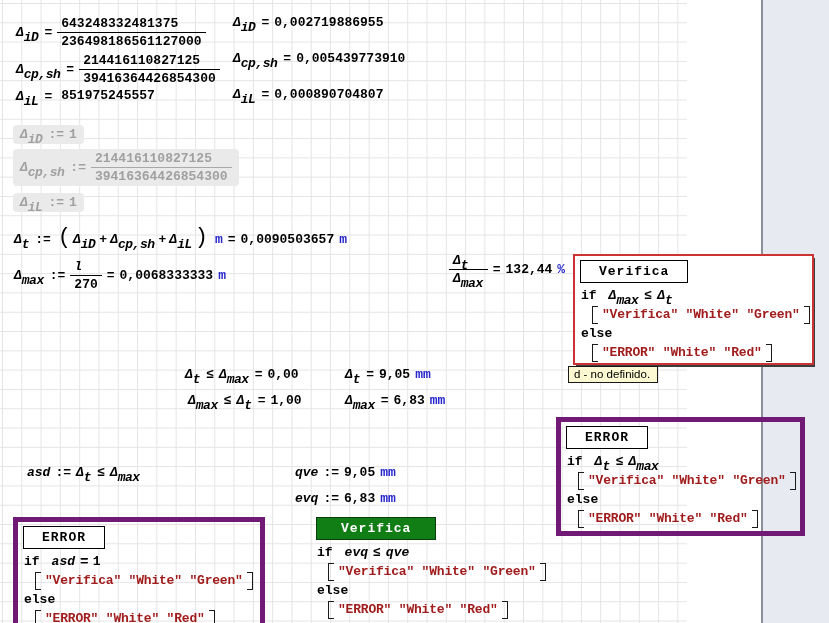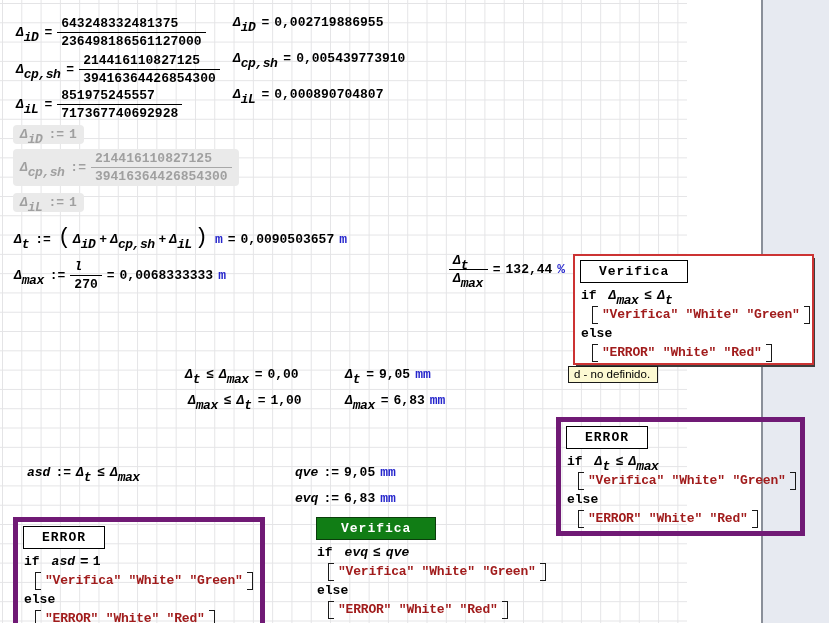--- a/index.html
+++ b/index.html
@@ -86,21 +86,20 @@
     <span class="op">=</span>
     <span>0,005439773910</span>
   </div>
 
   <div class="m" style="left:16px;top:88px;">
     <span class="v">Δ</span>
       <span class="s">iL</span>
     <span class="op">=</span>
     <span class="frac">
       <span class="num">851975245557</span>
-      <span class="den">717367740692928</span>
     </span>
   </div>
   <div class="m" style="left:233px;top:87px;">
     <span class="v">Δ</span>
       <span class="s">iL</span>
     <span class="op">=</span>
     <span>0,000890704807</span>
   </div>
 
   <div class="m hl" style="left:13px;top:125px;">

